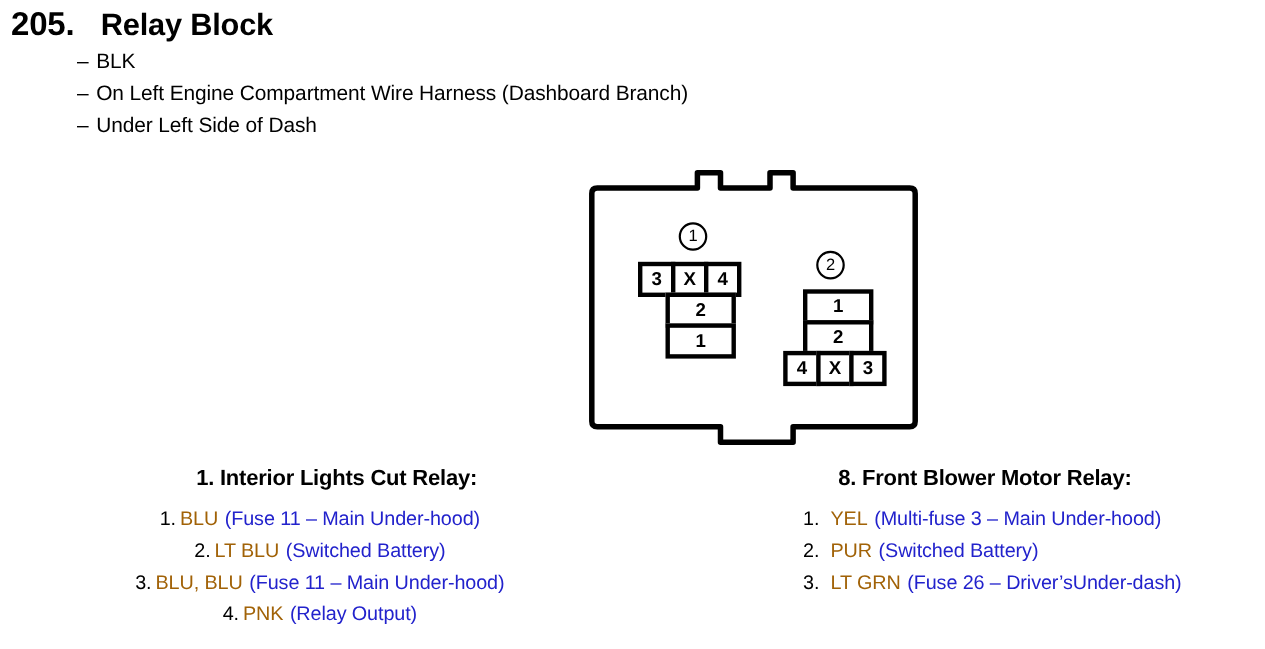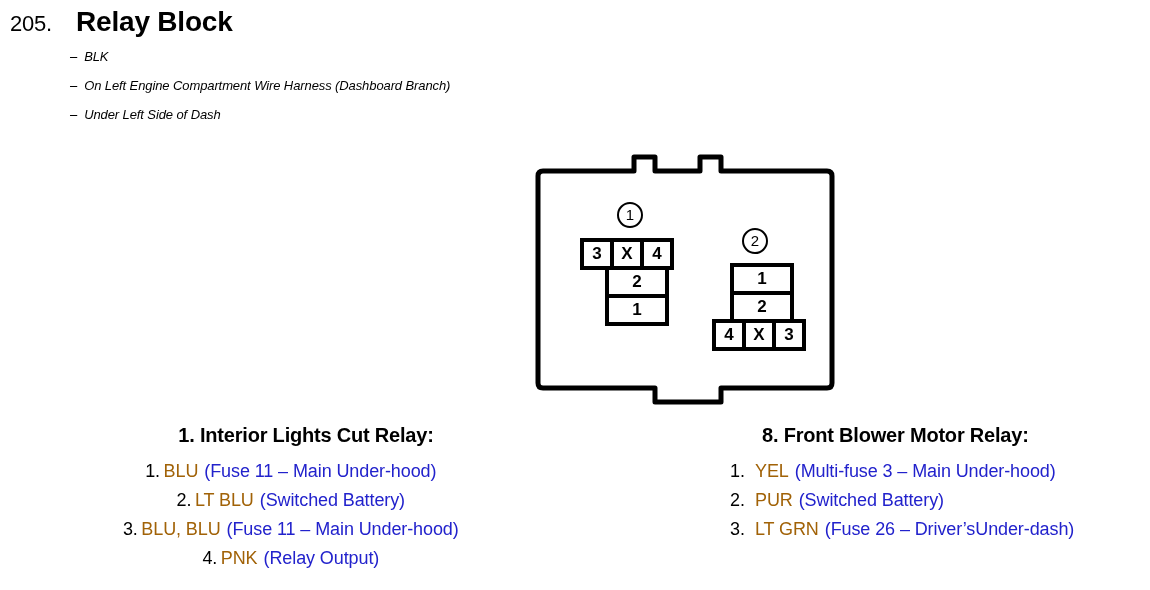--- a/index.html
+++ b/index.html
@@ -19,41 +19,40 @@
   
   #header { position: absolute; left: 0; top: 0; width: 1150px; }
 
   .hdr-row {
     position: absolute;
     left: 10px;
     top: 6px;
     white-space: nowrap;
   }
   .hdr-num {
-    font-size: 22px;
-    font-weight: normal;
+    font-size: 30px;
+    font-weight: bold;
     letter-spacing: -0.2px;
   }
   .hdr-title {
     font-size: 28px;
     font-weight: bold;
     margin-left: 24px;
     letter-spacing: -0.2px;
   }
   .hdr-bullets {
     position: absolute;
     left: 70px;
     top: 42px;
   }
   .hdr-bullet {
-    font-size: 13px;
+    font-size: 19px;
     line-height: 29px;
     white-space: nowrap;
     letter-spacing: -0.1px;
-    font-style: italic;
   }
   .dash { margin-right: 7px; }
 
   
   #connector {
     position: absolute;
     left: 520px;
     top: 140px;
     width: 350px;
     height: 270px;

